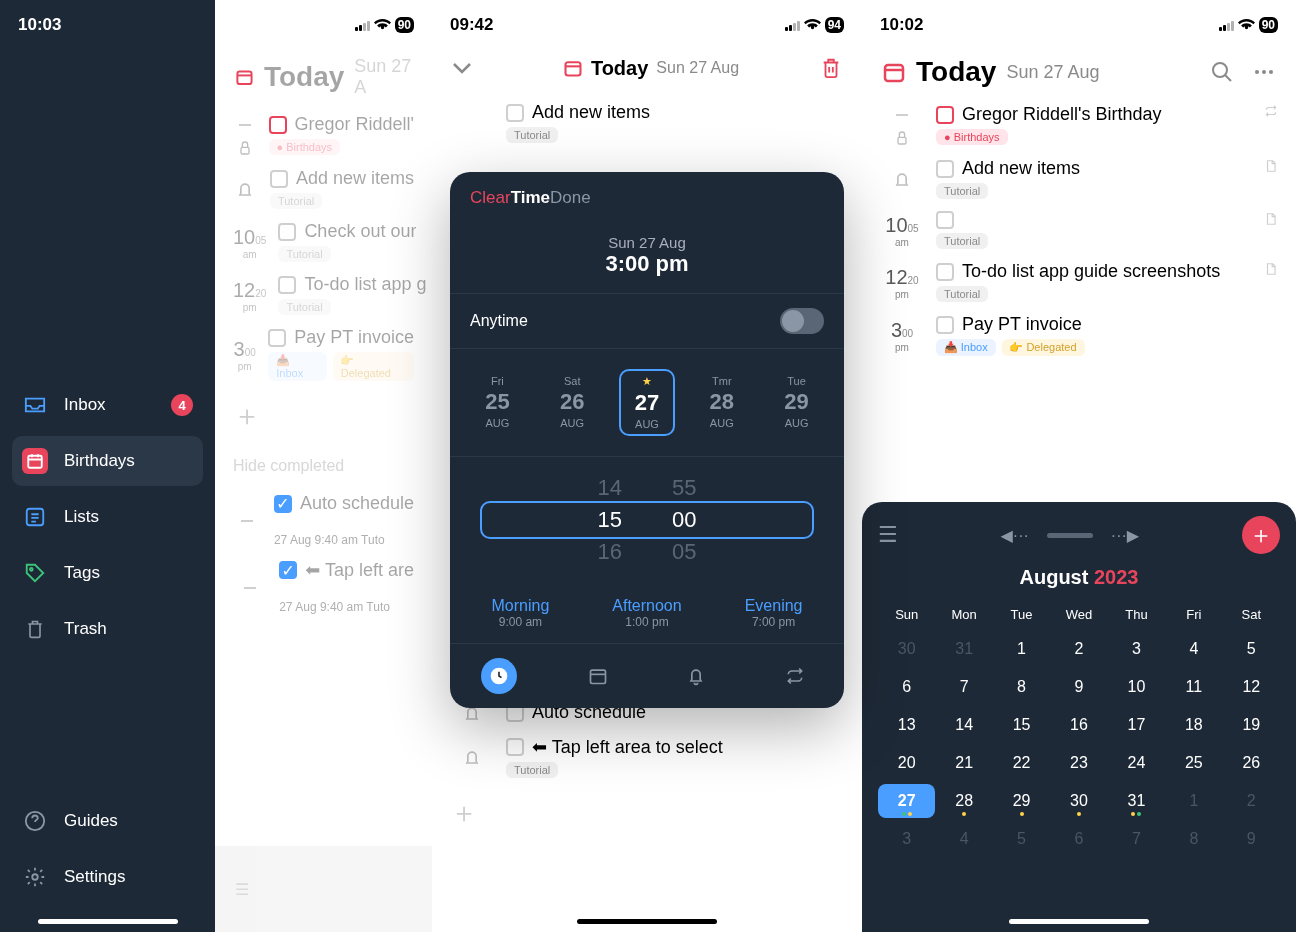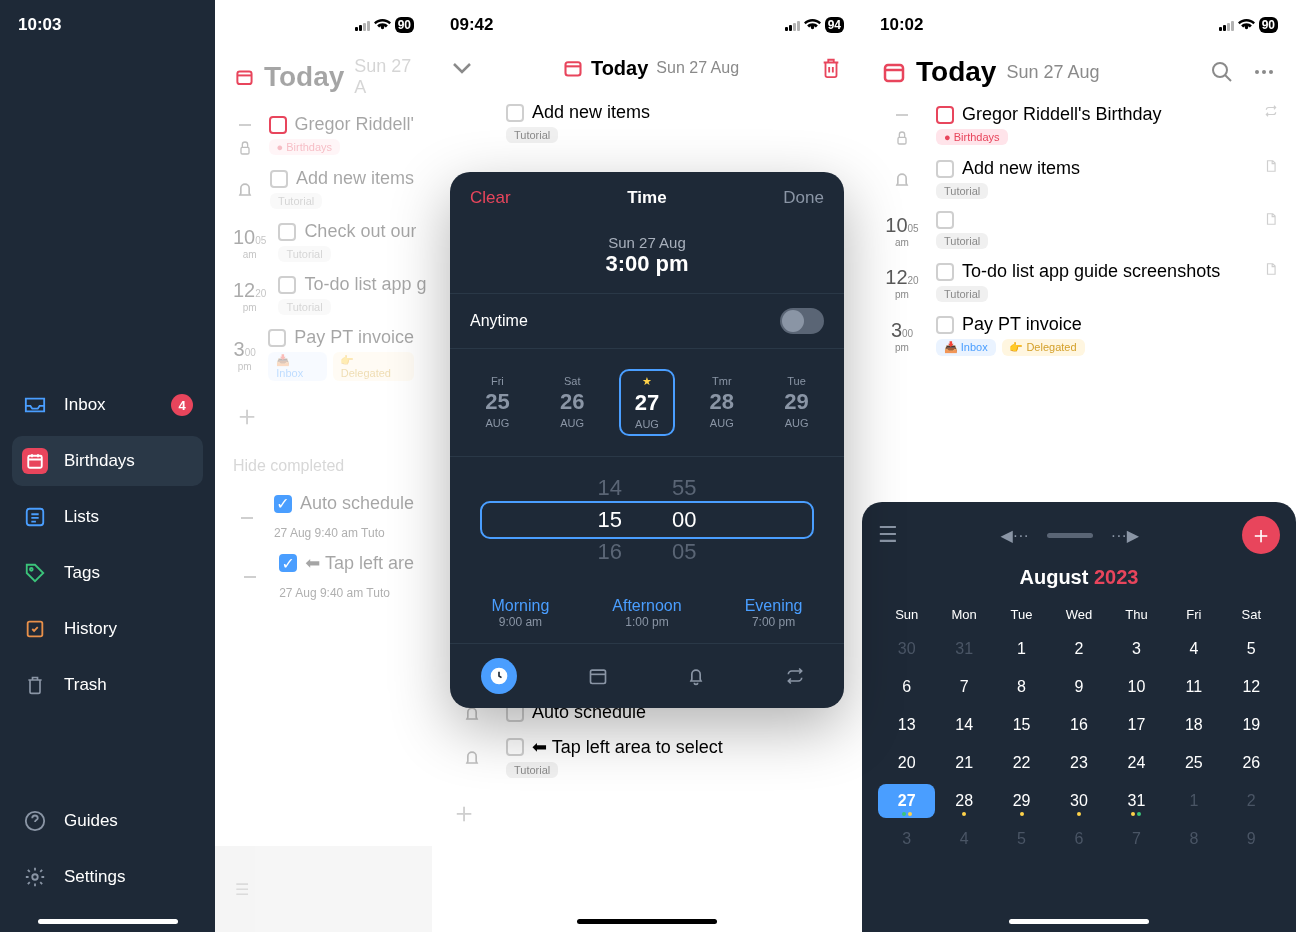--- a/index.html
+++ b/index.html
@@ -59,29 +59,29 @@
 .panel1 .task-title{opacity:.35}
 .tag-row{margin-top:4px;display:flex;gap:6px;align-items:center}
 .tag{font-size:11px;padding:2px 8px;border-radius:6px;background:#f0f0f0;color:#8a8a8a;display:inline-flex;align-items:center;gap:3px}
 .tag.birth{background:#ffe4ea;color:#e8455c}
 .tag.inbox{background:#eaf3ff;color:#4a9eff}
 .tag.deleg{background:#fff6e0;color:#d4a02a}
 .panel1 .tag{opacity:.35}
 .doc-icon{position:absolute;right:18px;width:14px;height:16px;color:#cfcfcf}
 .sync-icon{position:absolute;right:18px;width:14px;height:14px;color:#cfcfcf}
 .hide-completed{padding:12px 18px;color:#b0b0b0;font-size:16px;opacity:.5}
-.completed-sub{font-size:12px;color:#b0b0b0;margin-top:12px}
+.completed-sub{font-size:12px;color:#b0b0b0;margin-top:19px}
 .add-btn{padding:10px 18px;color:#cfcfcf;font-size:28px}
 .minitab{position:absolute;bottom:0;left:0;right:0;height:86px;background:#e0e0e0;display:flex;align-items:center;padding:0 20px;opacity:.3}
 .panel2-header{display:flex;align-items:center;justify-content:space-between;padding:16px 20px}
 .chevron-wrap{width:30px;display:flex;justify-content:flex-start}
 .chevron-down{width:20px;height:12px;color:#8a8a8a}
 .trash-red{width:22px;height:24px;color:#e8455c}
 .time-modal{position:absolute;left:18px;right:18px;top:172px;background:#1e2937;border-radius:20px;color:#fff;padding:0;overflow:hidden;z-index:10;box-shadow:0 20px 60px rgba(0,0,0,.3)}
-.modal-top{display:flex;justify-content:space-between;align-items:center;padding:16px 20px}
+.modal-top{display:flex;justify-content:flex-start;align-items:center;padding:16px 20px}
 .clear-btn{color:#e8455c;font-size:17px}
 .done-btn{color:#8a95a5;font-size:17px}
 .modal-title{font-size:17px;font-weight:600}
 .modal-date{text-align:center;padding:10px 0 16px}
 .modal-date-sub{font-size:15px;color:#a8b0bc}
 .modal-date-main{font-size:22px;font-weight:700}
 .anytime-row{display:flex;justify-content:space-between;align-items:center;padding:14px 20px;border-top:1px solid #2a3847;border-bottom:1px solid #2a3847}
 .toggle{width:44px;height:26px;background:#5a6575;border-radius:13px;position:relative}
 .toggle::after{content:'';position:absolute;left:2px;top:2px;width:22px;height:22px;background:#8a95a5;border-radius:50%}
 .date-strip{display:flex;justify-content:space-around;padding:20px 10px;border-bottom:1px solid #2a3847}
@@ -160,29 +160,20 @@
       <span>Lists</span>
     </div>
     <div class="nav-item">
       <div class="icon-box green">
           <svg width="22" height="22" viewBox="0 0 24 24" fill="none" stroke="currentColor" stroke-width="2">
             <path d="M3 3h9l9 9-9 9-9-9z"></path>
             <circle cx="8" cy="8" r="1.5"></circle>
           </svg>
         </div>
       <span>Tags</span>
-    </div>
-    <div class="nav-item">
-      <div class="icon-box orange">
-          <svg width="22" height="22" viewBox="0 0 24 24" fill="none" stroke="currentColor" stroke-width="2">
-            <rect x="4" y="4" width="16" height="16" rx="2"></rect>
-            <path d="M9 12l2 2 4-4"></path>
-          </svg>
-        </div>
-      <span>History</span>
     </div>
     <div class="nav-item">
       <div class="icon-box gray">
           <svg width="20" height="22" viewBox="0 0 24 24" fill="none" stroke="currentColor" stroke-width="2">
             <path d="M4 6h16 M6 6v14a2 2 0 002 2h8a2 2 0 002-2V6 M9 3h6v3H9z"></path>
           </svg>
         </div>
       <span>Trash</span>
     </div>
   </div>

